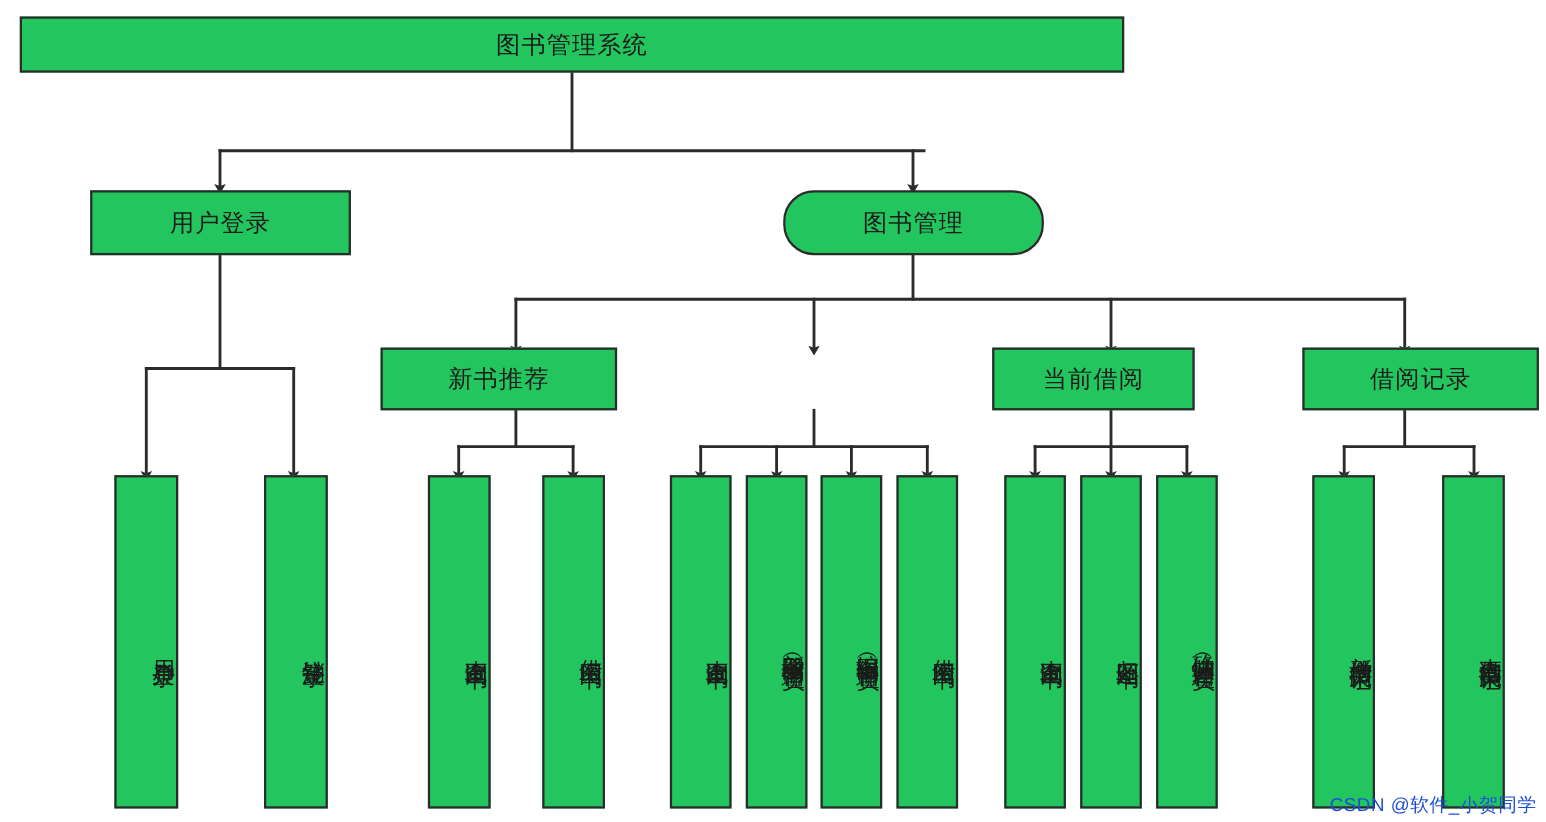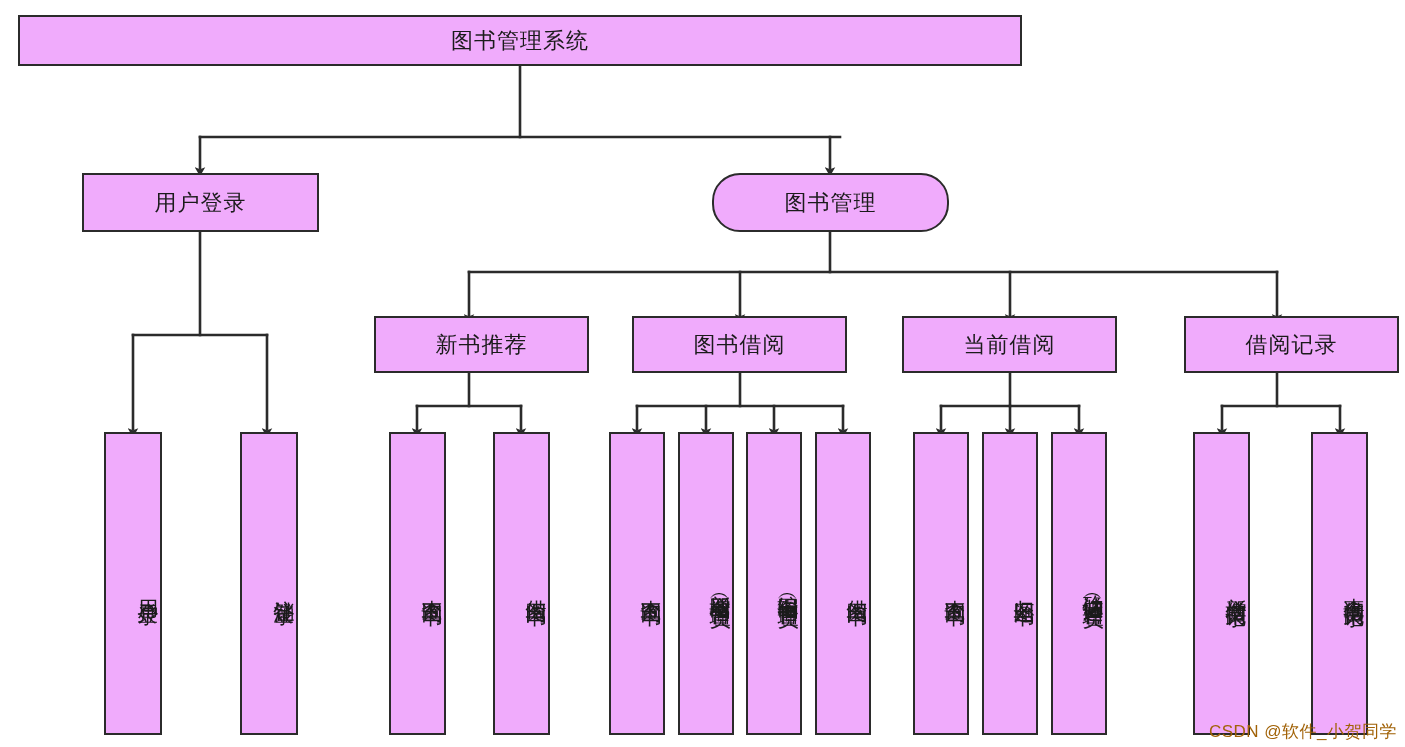--- a/index.html
+++ b/index.html
@@ -8,21 +8,21 @@
     background:#ffffff;
     font-family:"Liberation Sans","DejaVu Sans",sans-serif;
     overflow:hidden;
   }
   #diagram-root{position:relative;width:1405px;height:747px;}
   svg#wires{position:absolute;left:0;top:0;width:1405px;height:747px;}
 
   .node{
     position:absolute;
     box-sizing:border-box;
-    background:#f0abfc;
+    background:#22c55e;
     border:2.5px solid #2b2b2b;
     display:flex;
     align-items:center;
     justify-content:center;
     color:#1b1b1b;
   }
   .node.horiz{
     font-size:22px;
     letter-spacing:1px;
   }
@@ -40,21 +40,21 @@
   .node.vert span{
     display:block;
     writing-mode:vertical-rl;
     text-orientation:upright;
   }
   #watermark{
     position:absolute;
     right:8px;
     bottom:4px;
     font-size:17px;
-    color:#a16207;
+    color:#1d4ed8;
     white-space:nowrap;
     letter-spacing:0.5px;
   }
 </style>
 </head>
 <body>
 
 <div id="diagram-root">
 
   <svg id="wires" viewBox="0 0 1405 747" xmlns="http://www.w3.org/2000/svg">
@@ -106,23 +106,22 @@
       <path d="M1222,406 L1222,429" marker-end="url(#arrow)"></path>
       <path d="M1340,406 L1340,429" marker-end="url(#arrow)"></path>
     </g>
   </svg>
 
   <div class="node horiz" style="left:18px;top:15px;width:1004px;height:51px;">图书管理系统</div>
 
   <div class="node horiz" style="left:82px;top:173px;width:237px;height:59px;">用户登录</div>
   <div class="node horiz" style="left:712px;top:173px;width:237px;height:59px;border-radius:28px;">图书管理</div>
 
-  <div class="node horiz" style="left:374px;top:316px;width:215px;height:57px;">新书推荐</div>
-  <div class="node horiz" style="left:632px;top:316px;width:215px;height:57px;">图书借阅</div>
-  <div class="node horiz" style="left:902px;top:316px;width:215px;height:57px;">当前借阅</div>
+  <div class="node horiz" style="left:346px;top:316px;width:215px;height:57px;">新书推荐</div>
+  <div class="node horiz" style="left:902px;top:316px;width:184px;height:57px;">当前借阅</div>
   <div class="node horiz" style="left:1184px;top:316px;width:215px;height:57px;">借阅记录</div>
 
   <div class="node vert" style="left:104px;top:432px;width:58px;height:303px;">
     <span>用户登录</span>
   </div>
   <div class="node vert" style="left:240px;top:432px;width:58px;height:303px;">
     <span>注销登录</span>
   </div>
 
   <div class="node vert" style="left:389px;top:432px;width:57px;height:303px;">

